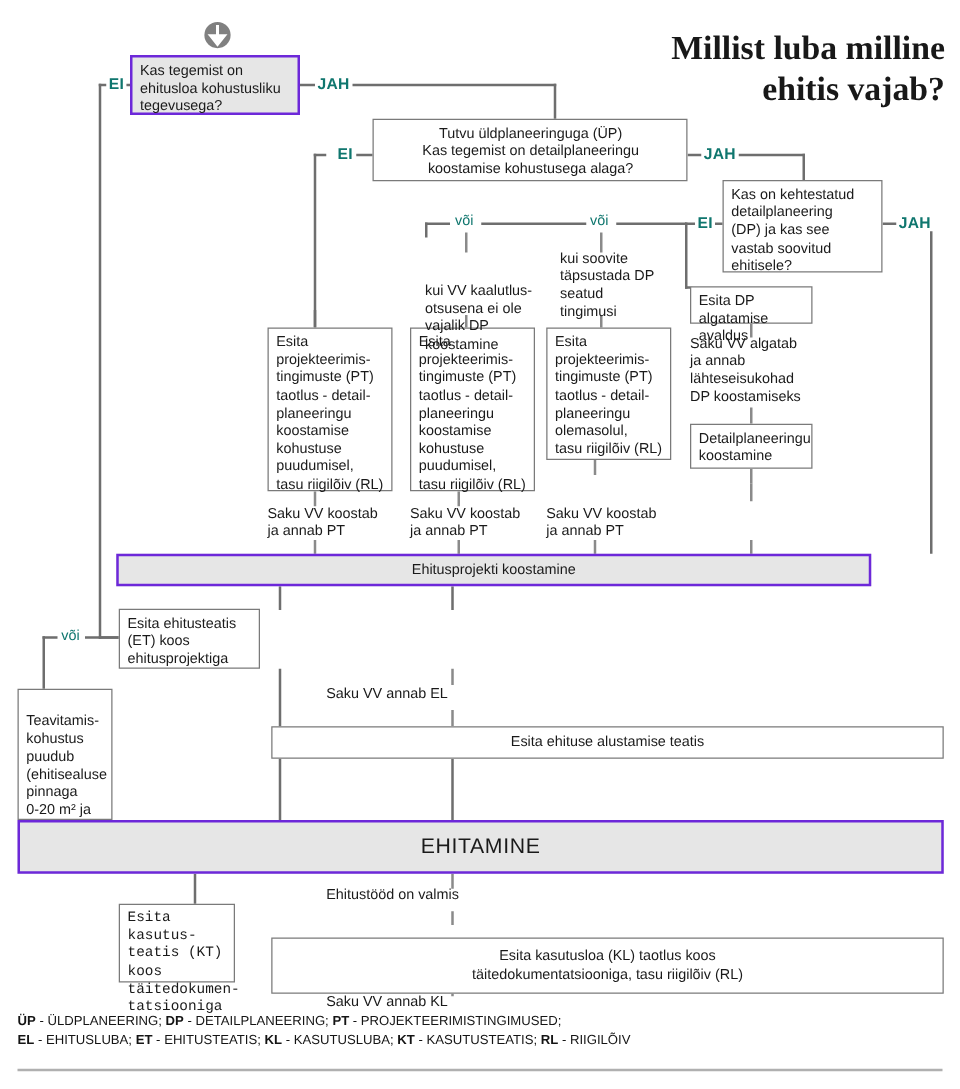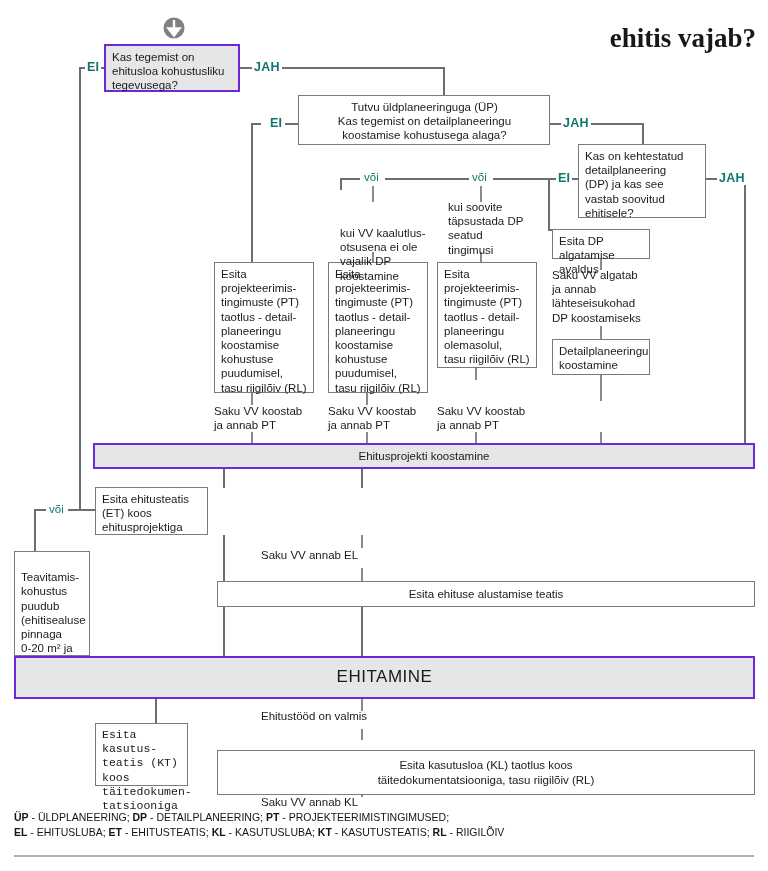--- a/index.html
+++ b/index.html
@@ -90,20 +90,21 @@
     left:14px; top:855px; width:740px; height:1.5px;
     background:#b0b0b0; z-index:3;
   }
 </style>
 </head>
 <body>
 
 <div id="page">
 
   <div id="title">
+    <div>Millist luba milline</div>
     <div>ehitis vajab?</div>
   </div>
 
   <svg id="start-arrow" viewBox="0 0 22 26">
     <circle cx="11" cy="11" r="10.5" fill="#808080"></circle>
     <path d="M11 3 L11 14 M5.5 11.5 L11 18.5 L16.5 11.5 Z" stroke="#ffffff" stroke-width="2.4" fill="#ffffff"></path>
   </svg>
 
   <div class="box gray" style="left:104px; top:44px; width:136px; height:48px;">Kas tegemist on
 ehitusloa kohustusliku
@@ -224,21 +225,21 @@
 ja annab
 lähteseisukohad
 DP koostamiseks</div>
   <div class="v thin" style="left:600px; top:326px; height:13px;"></div>
   <div class="box" style="left:552px; top:339px; width:98px; height:36px;">Detailplaneeringu
 koostamine</div>
   <div class="v thin" style="left:600px; top:375px; height:12px;"></div>
   <div class="v thin" style="left:600px; top:387px; height:14px;"></div>
   <div class="v thin" style="left:600px; top:432px; height:12px;"></div>
 
-  <div class="box gray center" style="left:93px; top:443px; width:662px; height:26px;">Ehitusprojekti koostamine</div>
+  <div class="box gray center" style="left:93px; top:443px; width:604px; height:26px;">Ehitusprojekti koostamine</div>
 
   <div class="v" style="left:223px; top:469px; height:19px;"></div>
   <div class="box" style="left:95px; top:487px; width:113px; height:48px;">Esita ehitusteatis
 (ET) koos
 ehitusprojektiga</div>
 
   <div class="lbl small" style="left:47px; top:503px;">või</div>
   <div class="h" style="left:34px; top:509px; width:12px;"></div>
   <div class="h" style="left:68px; top:509px; width:28px;"></div>
   <div class="v" style="left:34px; top:509px; height:44px;"></div>

